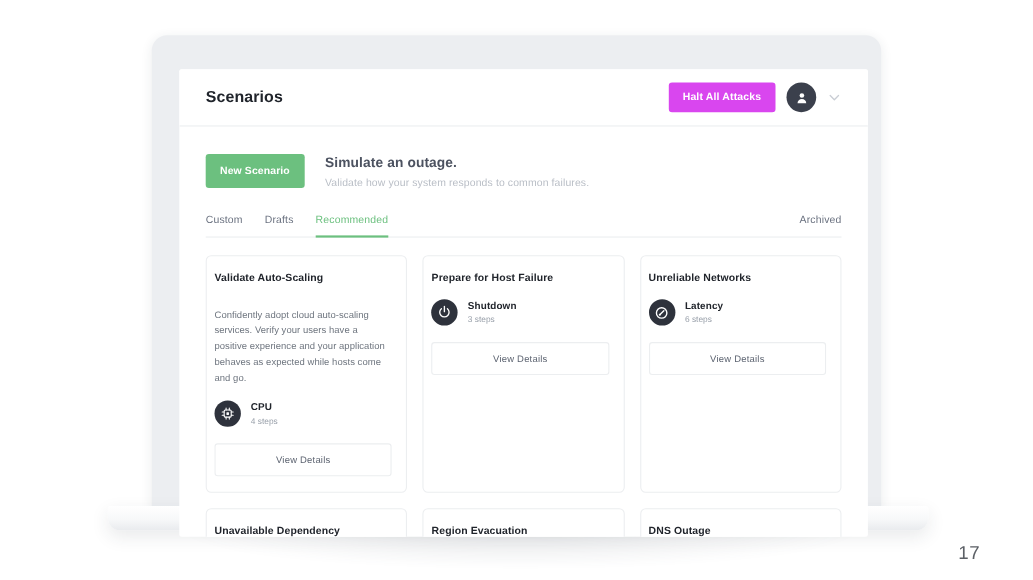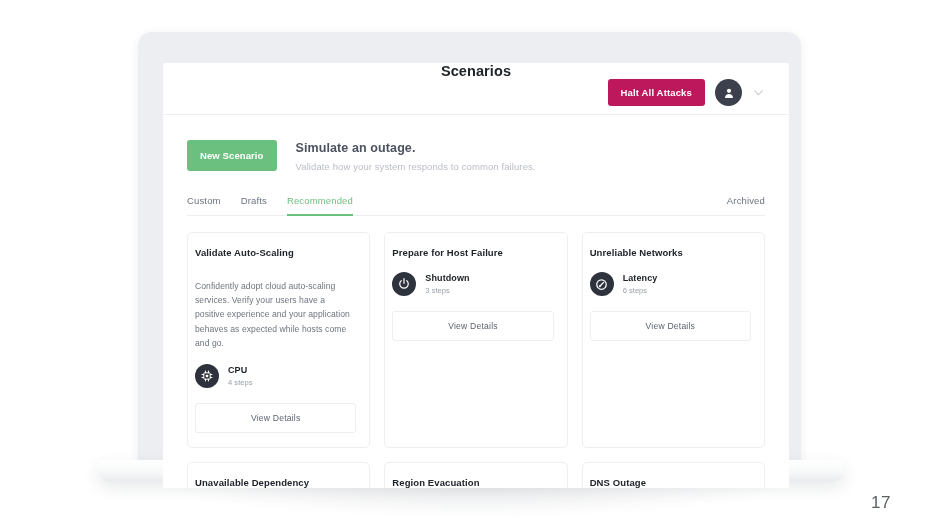--- a/index.html
+++ b/index.html
@@ -91,36 +91,35 @@
 
   
   .app-header {
     height: 52px;
     border-bottom: 1px solid #eceef0;
     display: flex;
     align-items: center;
     padding: 0 24px;
     box-sizing: border-box;
     background: #fff;
-    flex-direction: column;
   }
   .app-title {
     font-size: 14.5px;
     font-weight: bold;
     color: #20242b;
     letter-spacing: 0.1px;
   }
   .header-right {
     margin-left: auto;
     display: flex;
     align-items: center;
     gap: 10px;
   }
   .halt-btn {
-    background: #be185d;
+    background: #d946ef;
     color: #ffffff;
     font-size: 9.5px;
     font-weight: bold;
     border: none;
     border-radius: 3px;
     padding: 8px 13px;
     cursor: pointer;
     letter-spacing: 0.15px;
     font-family: "Liberation Sans", sans-serif;
   }

